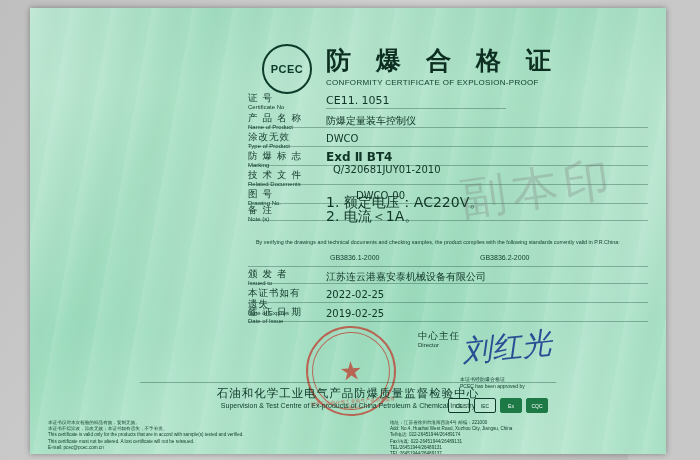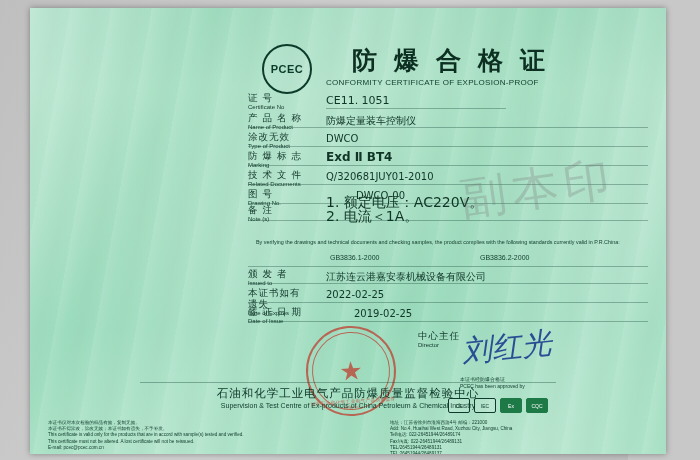--- a/index.html
+++ b/index.html
@@ -30,22 +30,22 @@
 
   
   .logo{
     position:absolute;left:232px;top:36px;width:46px;height:46px;border-radius:50%;
     border:2px solid #0b3b2a;display:flex;align-items:center;justify-content:center;
     color:#0b3b2a;font-size:11px;font-weight:bold;letter-spacing:0.5px;
     background:rgba(255,255,255,0.06);
   }
   .title{
     position:absolute;left:296px;top:36px;width:250px;
-    font-family:Liberation Sans, sans-serif;
-    font-size:25px;font-weight:bold;color:#0d2f22;letter-spacing:5px;text-align:center;
+    font-family:Liberation Mono, monospace;
+    font-size:25px;font-weight:bold;color:#0d2f22;letter-spacing:5px;
   }
   .subtitle{
     position:absolute;left:296px;top:70px;width:270px;
     font-size:8px;color:#13402f;letter-spacing:0.3px;
   }
   .field-label{position:absolute;left:218px;width:62px;color:#11372a;}
   .field-label .cn{font-size:9.5px;font-family:"DejaVu Sans",sans-serif;letter-spacing:1px;display:block;line-height:11px;}
   .field-label .en{font-size:6px;display:block;line-height:8px;}
   .field-val{position:absolute;left:296px;color:#0f3526;font-size:10px;font-family:"DejaVu Sans",sans-serif;}
 
@@ -158,21 +158,21 @@
         <span class="cn">防 爆 标 志</span>
         <span class="en">Marking</span>
       </div>
       <div class="field-val" style="top:142px;font-size:12px;font-weight:bold;">Exd Ⅱ BT4</div>
       <div class="rule" style="top:157px;"></div>
 
       <div class="field-label" style="top:161px;">
         <span class="cn">技 术 文 件</span>
         <span class="en">Related Documents</span>
       </div>
-      <div class="field-val" style="top:163px;">Q/320681JUY01-2010</div>
+      <div class="field-val" style="top:156px;margin-left:7px;">Q/320681JUY01-2010</div>
       <div class="rule" style="top:176px;"></div>
 
       <div class="field-label" style="top:180px;">
         <span class="cn">图 号</span>
         <span class="en">Drawing No.</span>
       </div>
       <div class="field-val" style="top:182px;margin-left:30px;">DWCO-00</div>
       <div class="rule" style="top:195px;"></div>
 
       <div class="field-label" style="top:196px;">
@@ -200,21 +200,21 @@
         <span class="cn">本证书如有遗失</span>
         <span class="en">Date of Expires</span>
       </div>
       <div class="field-val" style="top:281px;">2022-02-25</div>
       <div class="rule" style="top:294px;"></div>
 
       <div class="field-label" style="top:298px;">
         <span class="cn">签 证 日 期</span>
         <span class="en">Date of Issue</span>
       </div>
-      <div class="field-val" style="top:300px;margin-left:28px;">2019-02-25</div>
+      <div class="field-val" style="top:300px;">2019-02-25</div>
       <div class="rule" style="top:313px;"></div>
 
 
       <div class="seal">
         <div class="seal-ring"></div>
         <div class="star">★</div>
         <div class="seal-text" style="display:flex;align-items:flex-end;justify-content:center;font-size:4.6px;letter-spacing:0.4px;padding-bottom:3px;box-sizing:border-box;text-align:center;line-height:6px;">国家石油和化学工业电气产品质量监督检验中心</div>
       </div>
 
       <div class="field-label" style="top:322px;left:388px;width:60px;">

